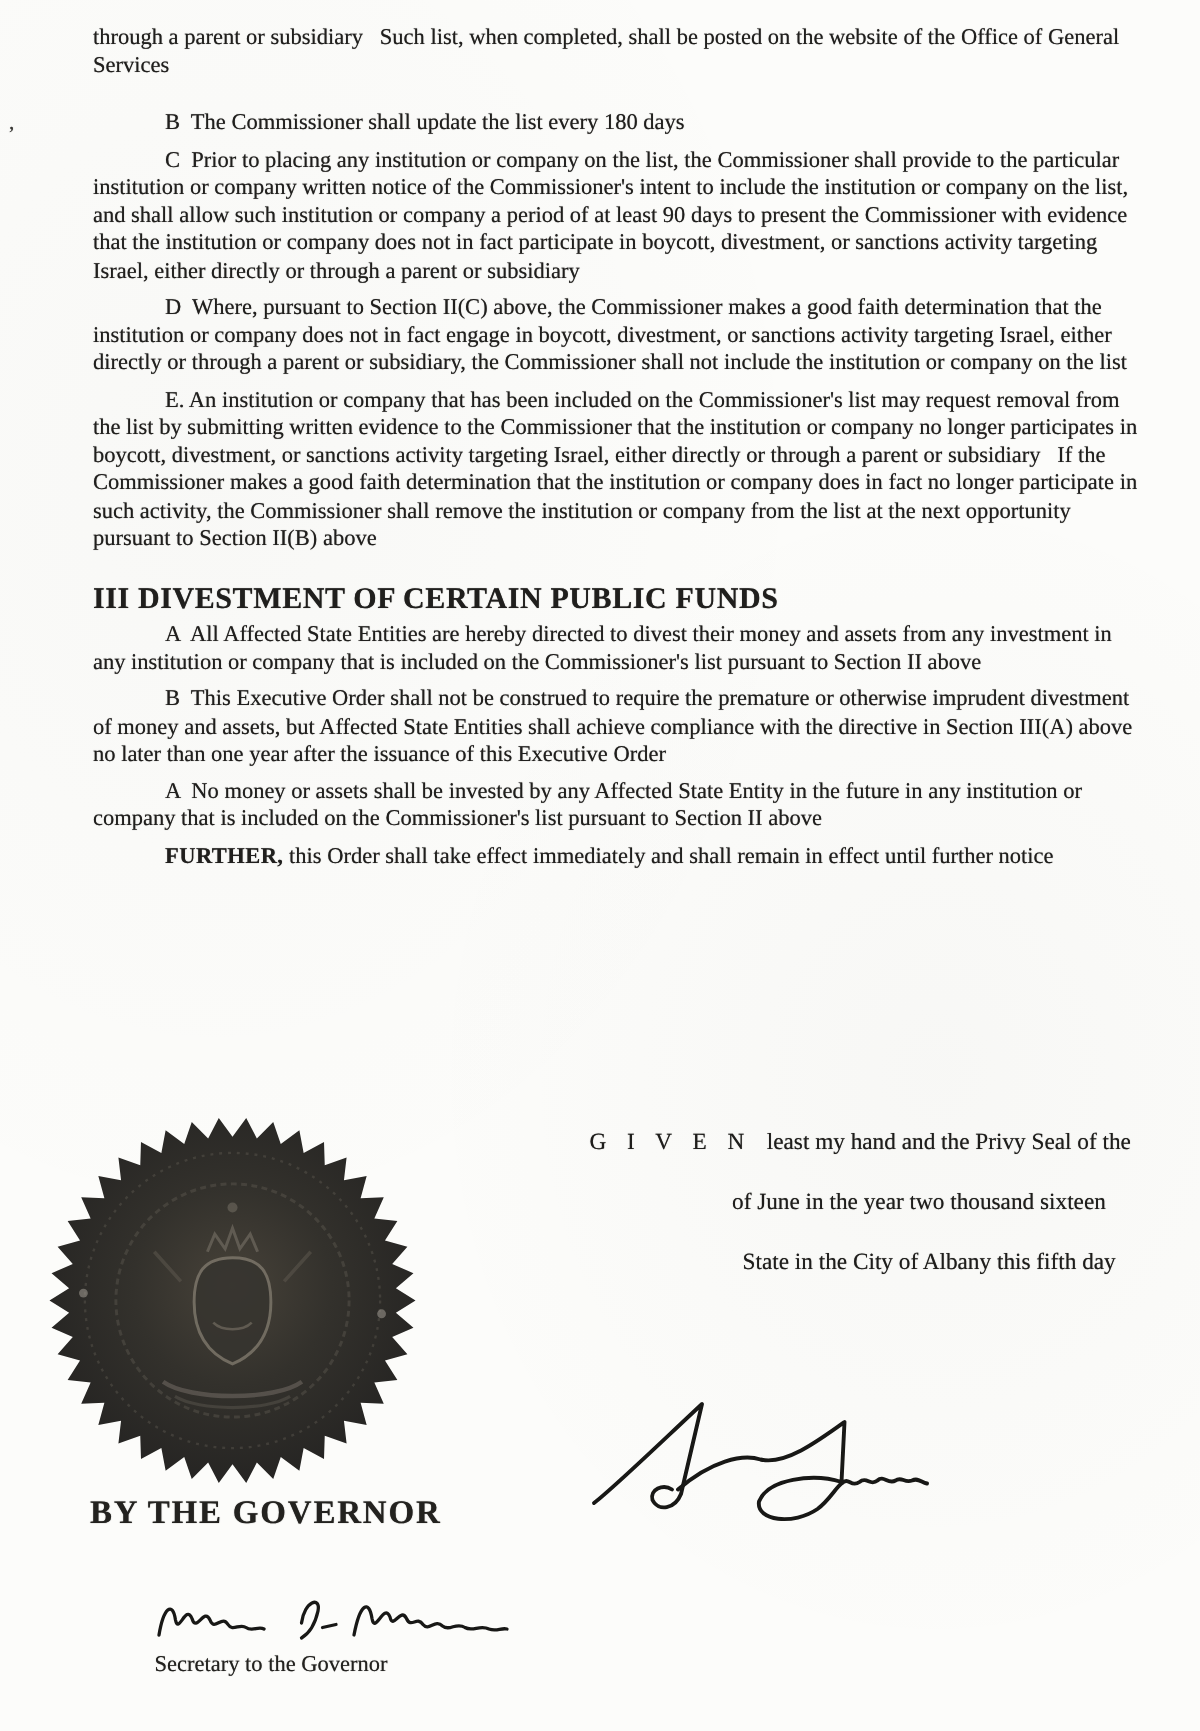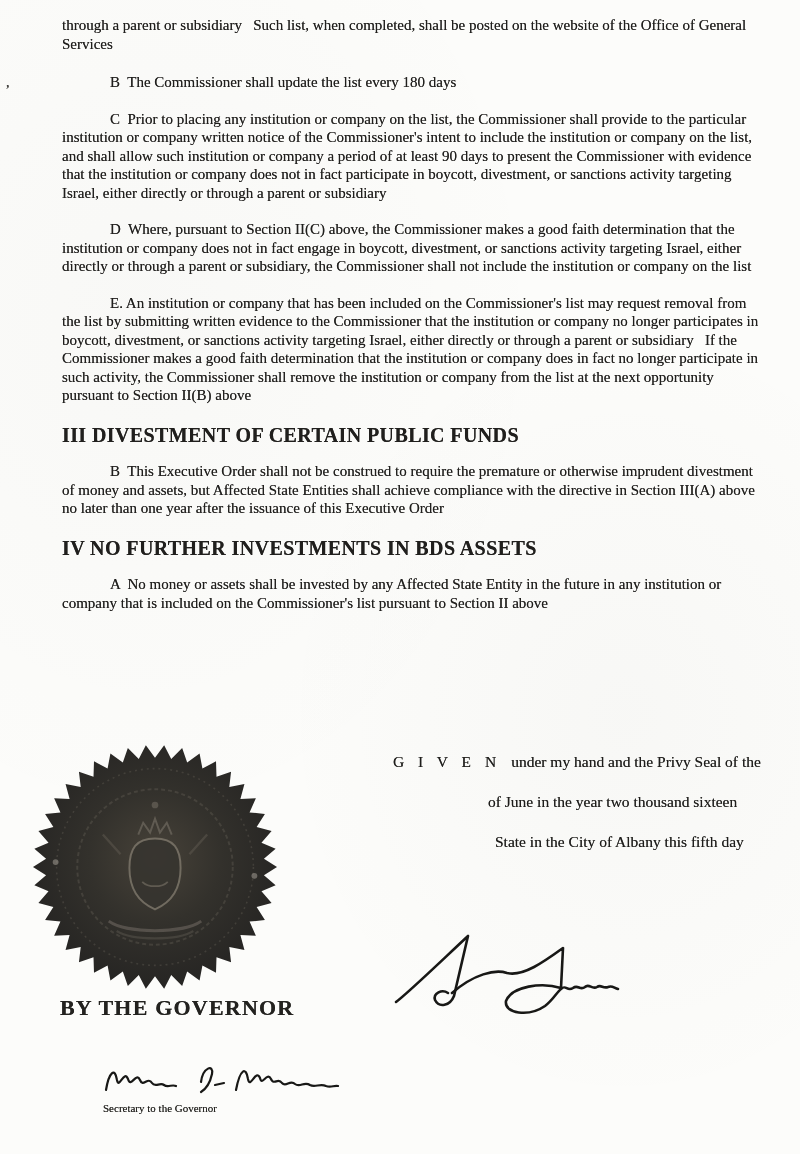--- a/index.html
+++ b/index.html
@@ -17,21 +17,21 @@
   }
   .body-text{
     position:absolute;left:0;top:0;width:800px;
     padding:16px 40px 0 62px;
     box-sizing:border-box;
     font-size:15px;line-height:18.5px;
     text-shadow:0 0 0.5px rgba(32,31,29,0.75);
   }
   .body-text p{margin:0;white-space:pre-wrap;}
   p.cont{margin-top:0;}
-  p.item{margin-top:18px;text-indent:48px;}
+  p.item{margin-top:6px;text-indent:48px;}
   .item-b-row{position:relative;margin-top:20px;}
   .item-b-row p{margin:0;text-indent:48px;white-space:pre-wrap;}
   .stray{position:absolute;left:-56px;top:1px;font-size:14px;color:#3a3936;}
   h2.sec{
     margin:21px 0 0 0;font-size:20px;line-height:18.5px;
     font-weight:bold;letter-spacing:0.4px;
     text-shadow:0 0 0.5px rgba(32,31,29,0.8);
   }
   p.further b{letter-spacing:0.3px;}
   
@@ -48,21 +48,21 @@
   .sig{position:absolute;}
   .sig path{fill:none;stroke:#181816;stroke-width:2.6;stroke-linecap:round;stroke-linejoin:round;}
   .sig.small path{stroke-width:2.2;}
   .by-governor{
     position:absolute;left:60px;top:995px;
     font-size:22px;font-weight:bold;letter-spacing:1.2px;
     color:#23221f;text-shadow:0 0 0.6px rgba(32,31,29,0.8);
   }
   .secretary-caption{
     position:absolute;left:103px;top:1102px;
-    font-size:11px;color:#23221f;
+    font-size:15px;color:#23221f;
     text-shadow:0 0 0.5px rgba(32,31,29,0.7);
   }
 </style>
 </head>
 <body>
 
 <div class="page">
 
   <div class="body-text">
     <p class="cont">through a parent or subsidiary   Such list, when completed, shall be posted on the website of the Office of General Services</p>
@@ -70,25 +70,26 @@
     <div class="item-b-row">
       <span class="stray">,</span>
       <p>B  The Commissioner shall update the list every 180 days</p>
     </div>
 
     <p class="item">C  Prior to placing any institution or company on the list, the Commissioner shall provide to the particular institution or company written notice of the Commissioner's intent to include the institution or company on the list, and shall allow such institution or company a period of at least 90 days to present the Commissioner with evidence that the institution or company does not in fact participate in boycott, divestment, or sanctions activity targeting Israel, either directly or through a parent or subsidiary</p>
     <p class="item">D  Where, pursuant to Section II(C) above, the Commissioner makes a good faith determination that the institution or company does not in fact engage in boycott, divestment, or sanctions activity targeting Israel, either directly or through a parent or subsidiary, the Commissioner shall not include the institution or company on the list</p>
     <p class="item">E. An institution or company that has been included on the Commissioner's list may request removal from the list by submitting written evidence to the Commissioner that the institution or company no longer participates in boycott, divestment, or sanctions activity targeting Israel, either directly or through a parent or subsidiary   If the Commissioner makes a good faith determination that the institution or company does in fact no longer participate in such activity, the Commissioner shall remove the institution or company from the list at the next opportunity pursuant to Section II(B) above</p>
 
     <h2 class="sec">III DIVESTMENT OF CERTAIN PUBLIC FUNDS</h2>
+    <p class="item">A  All Affected State Entities are hereby directed to divest their money and assets from any investment in any institution or company that is included on the Commissioner's list pursuant to Section II above</p>
     <p class="item">B  This Executive Order shall not be construed to require the premature or otherwise imprudent divestment of money and assets, but Affected State Entities shall achieve compliance with the directive in Section III(A) above no later than one year after the issuance of this Executive Order</p>
 
-    <h2 class="sec">IV NO FURTHER INVESTMENTS IN BDS ASSETS</h2>
     <p class="item">A  No money or assets shall be invested by any Affected State Entity in the future in any institution or company that is included on the Commissioner's list pursuant to Section II above</p>
 
+    <p class="item further"><b>FURTHER,</b><span> this Order shall take effect immediately and shall remain in effect until further notice</span></p>
   </div>
 
   <svg class="seal" width="246" height="246" viewBox="0 0 250 250">
     <defs>
       <radialGradient id="sealGrad" cx="50%" cy="46%" r="60%">
         <stop offset="0%" stop-color="#474239"></stop>
         <stop offset="45%" stop-color="#33312c"></stop>
         <stop offset="100%" stop-color="#232221"></stop>
       </radialGradient>
     </defs>
@@ -101,21 +102,21 @@
     <path d="M90,112 L72,92 M160,112 L178,92" stroke="#5d584f" stroke-width="2.4" opacity="0.55" fill="none"></path>
     <path d="M78,180 C96,193 154,193 172,180" fill="none" stroke="#6e6860" stroke-width="3" opacity="0.6"></path>
     <path d="M86,190 C102,200 148,200 164,190" fill="none" stroke="#5a554d" stroke-width="2.2" opacity="0.5"></path>
     <path d="M112,140 C118,146 132,146 138,140" fill="none" stroke="#7b7569" stroke-width="1.8" opacity="0.6"></path>
     <circle cx="24" cy="120" r="3" fill="#97928a" opacity="0.6"></circle>
     <circle cx="226" cy="134" r="3" fill="#97928a" opacity="0.6"></circle>
     <circle cx="125" cy="62" r="3.4" fill="#6f6a60" opacity="0.6"></circle>
   </svg>
 
   <div class="given-block">
-    <div class="given-line"><span class="given-lead">G I V E N</span><span>under my hand and the Privy Seal of the</span></div>
+    <div class="given-line"><span class="given-lead">G I V E N</span><span>least my hand and the Privy Seal of the</span></div>
     <div class="given-line given-indent3">of June in the year two thousand sixteen</div>
     <div class="given-line given-indent2">State in the City of Albany this fifth day</div>
   </div>
 
   <svg class="sig" style="left:394px;top:930px;" width="230" height="95" viewBox="0 0 230 95">
     <path d="M2,72 C14,63 44,34 74,6 L60,66 C56,76 45,78 41,70 C39,63 48,59 54,63"></path>
     <path d="M58,63 C80,44 101,39 113,43 C129,47 151,31 169,18 L167,58 C148,52 118,56 112,71 C110,84 135,87 151,76 C159,70 163,62 167,59 C172,54 173,62 179,58 C184,54 186,61 191,57 C195,53 198,60 203,57 C207,54 209,59 214,57 C218,55 220,58 224,59"></path>
   </svg>
 
   <div class="by-governor">BY THE GOVERNOR</div>

